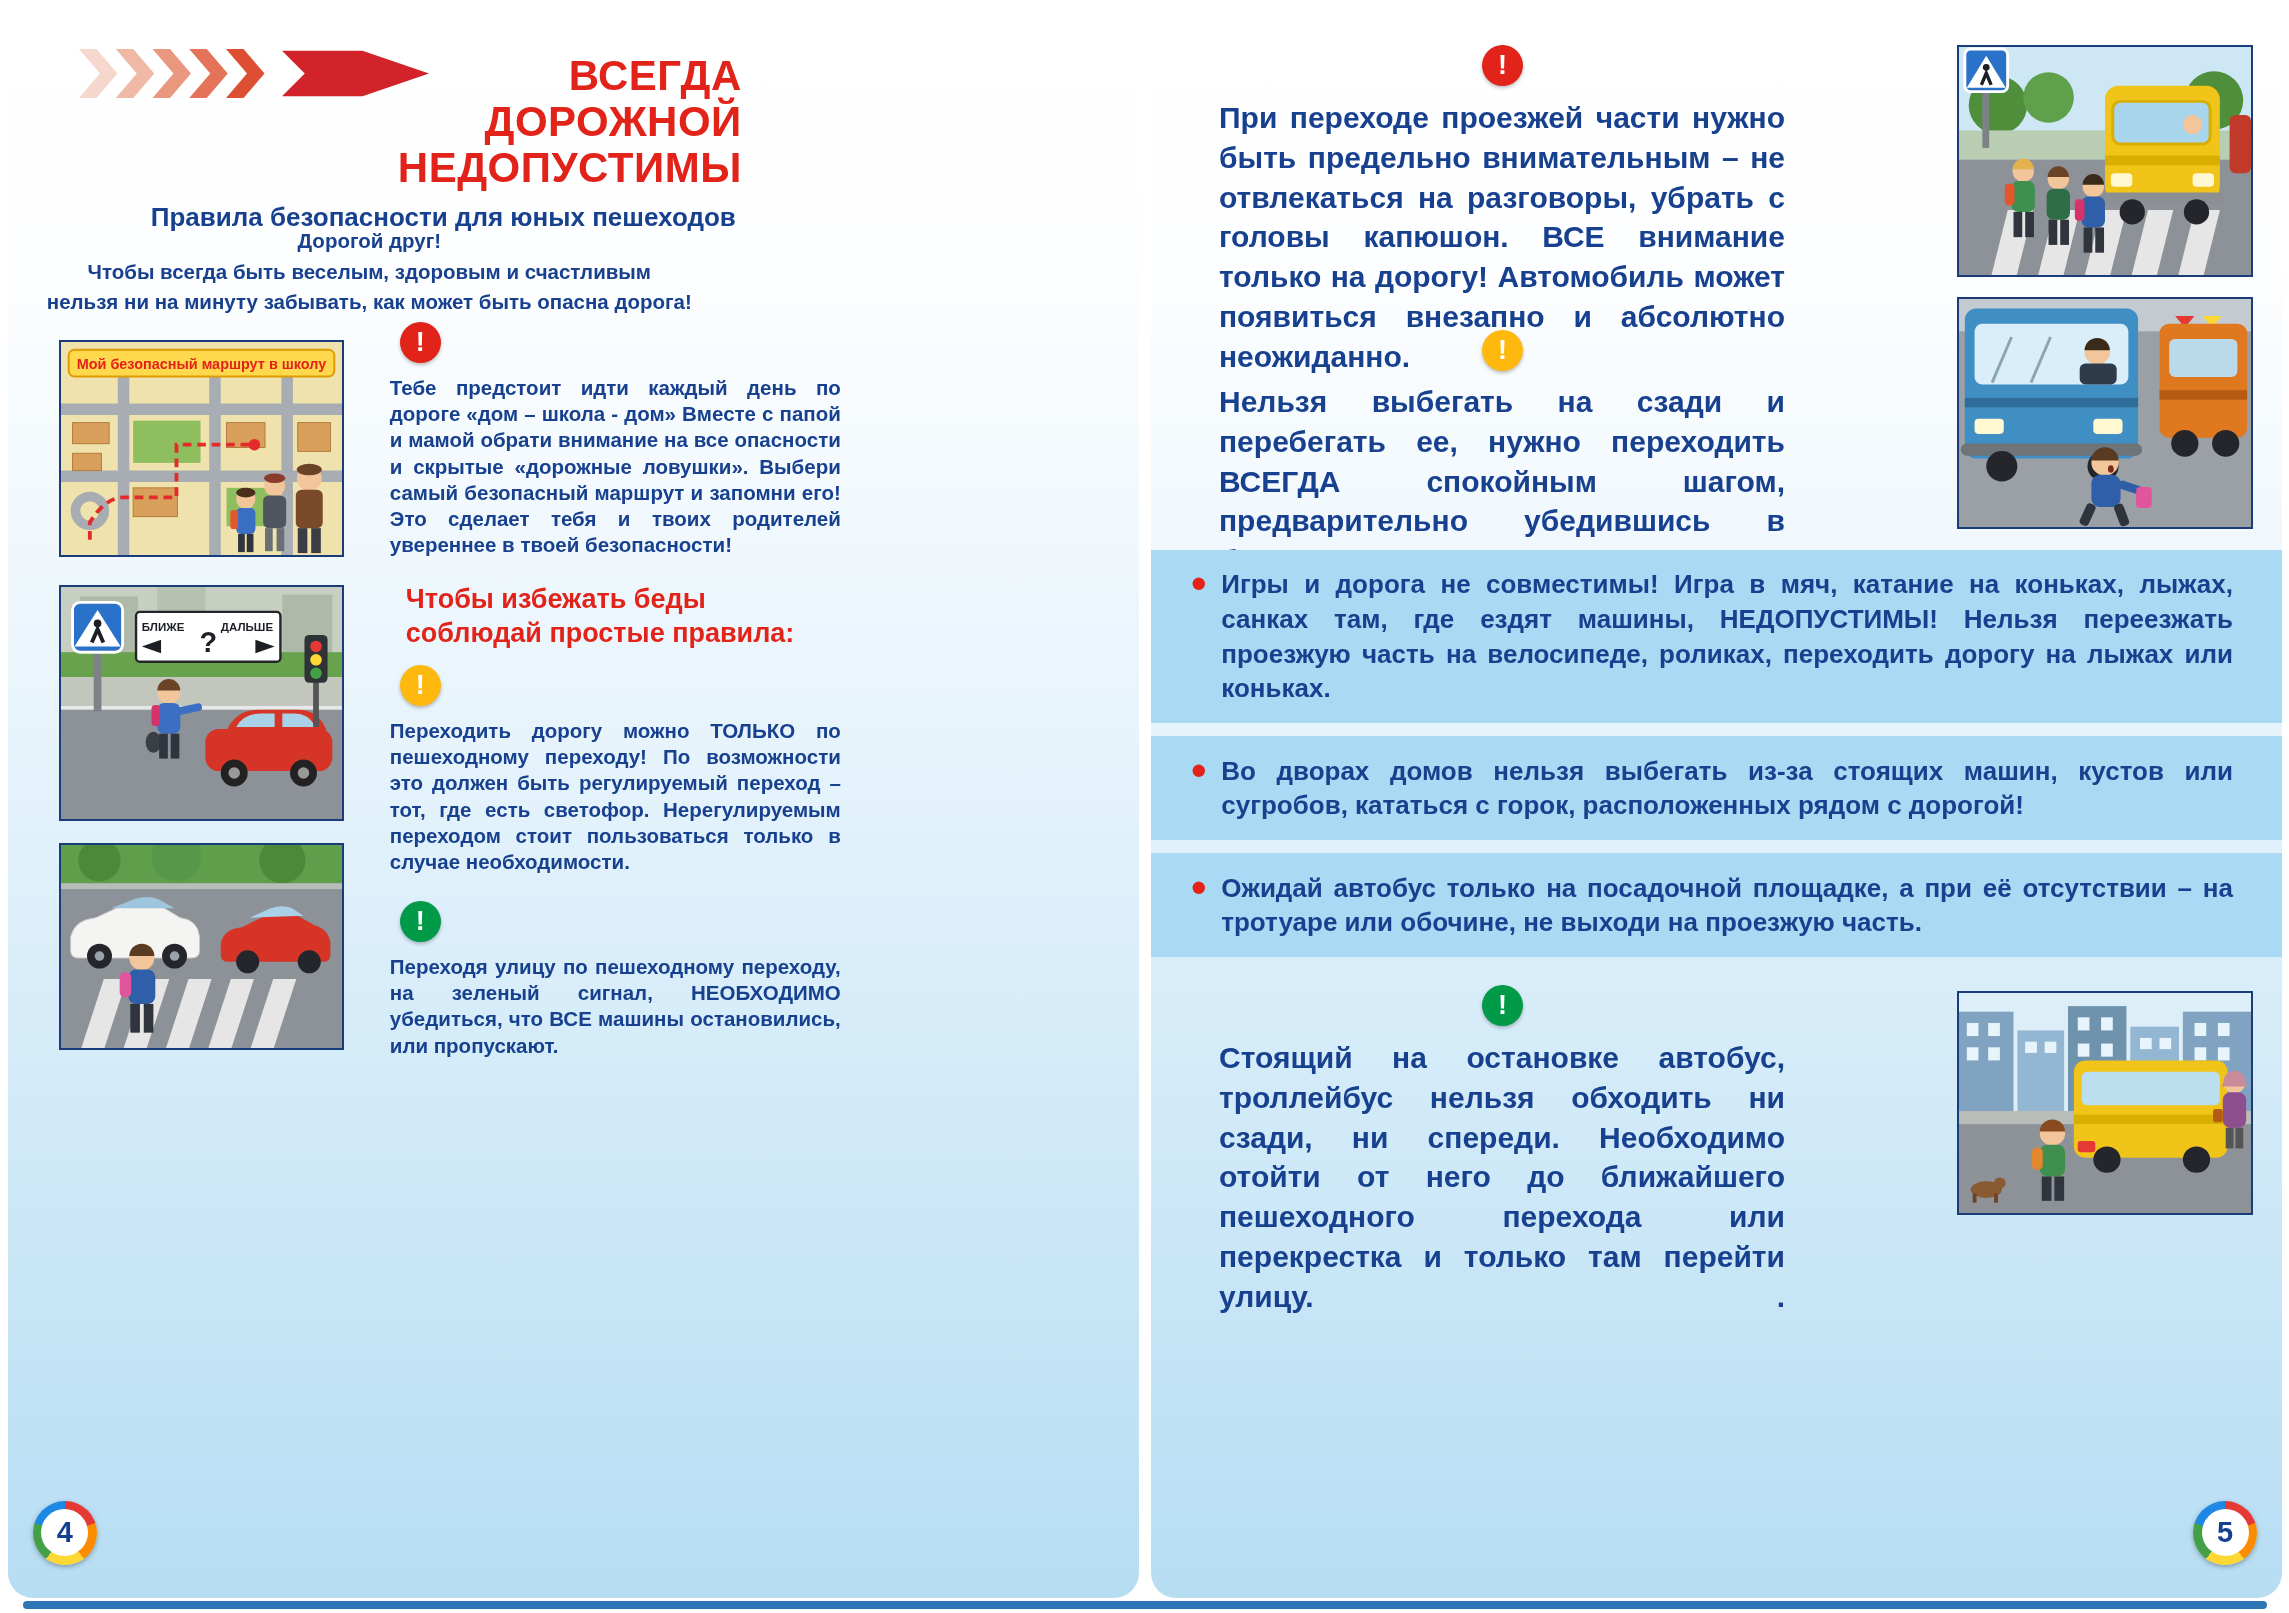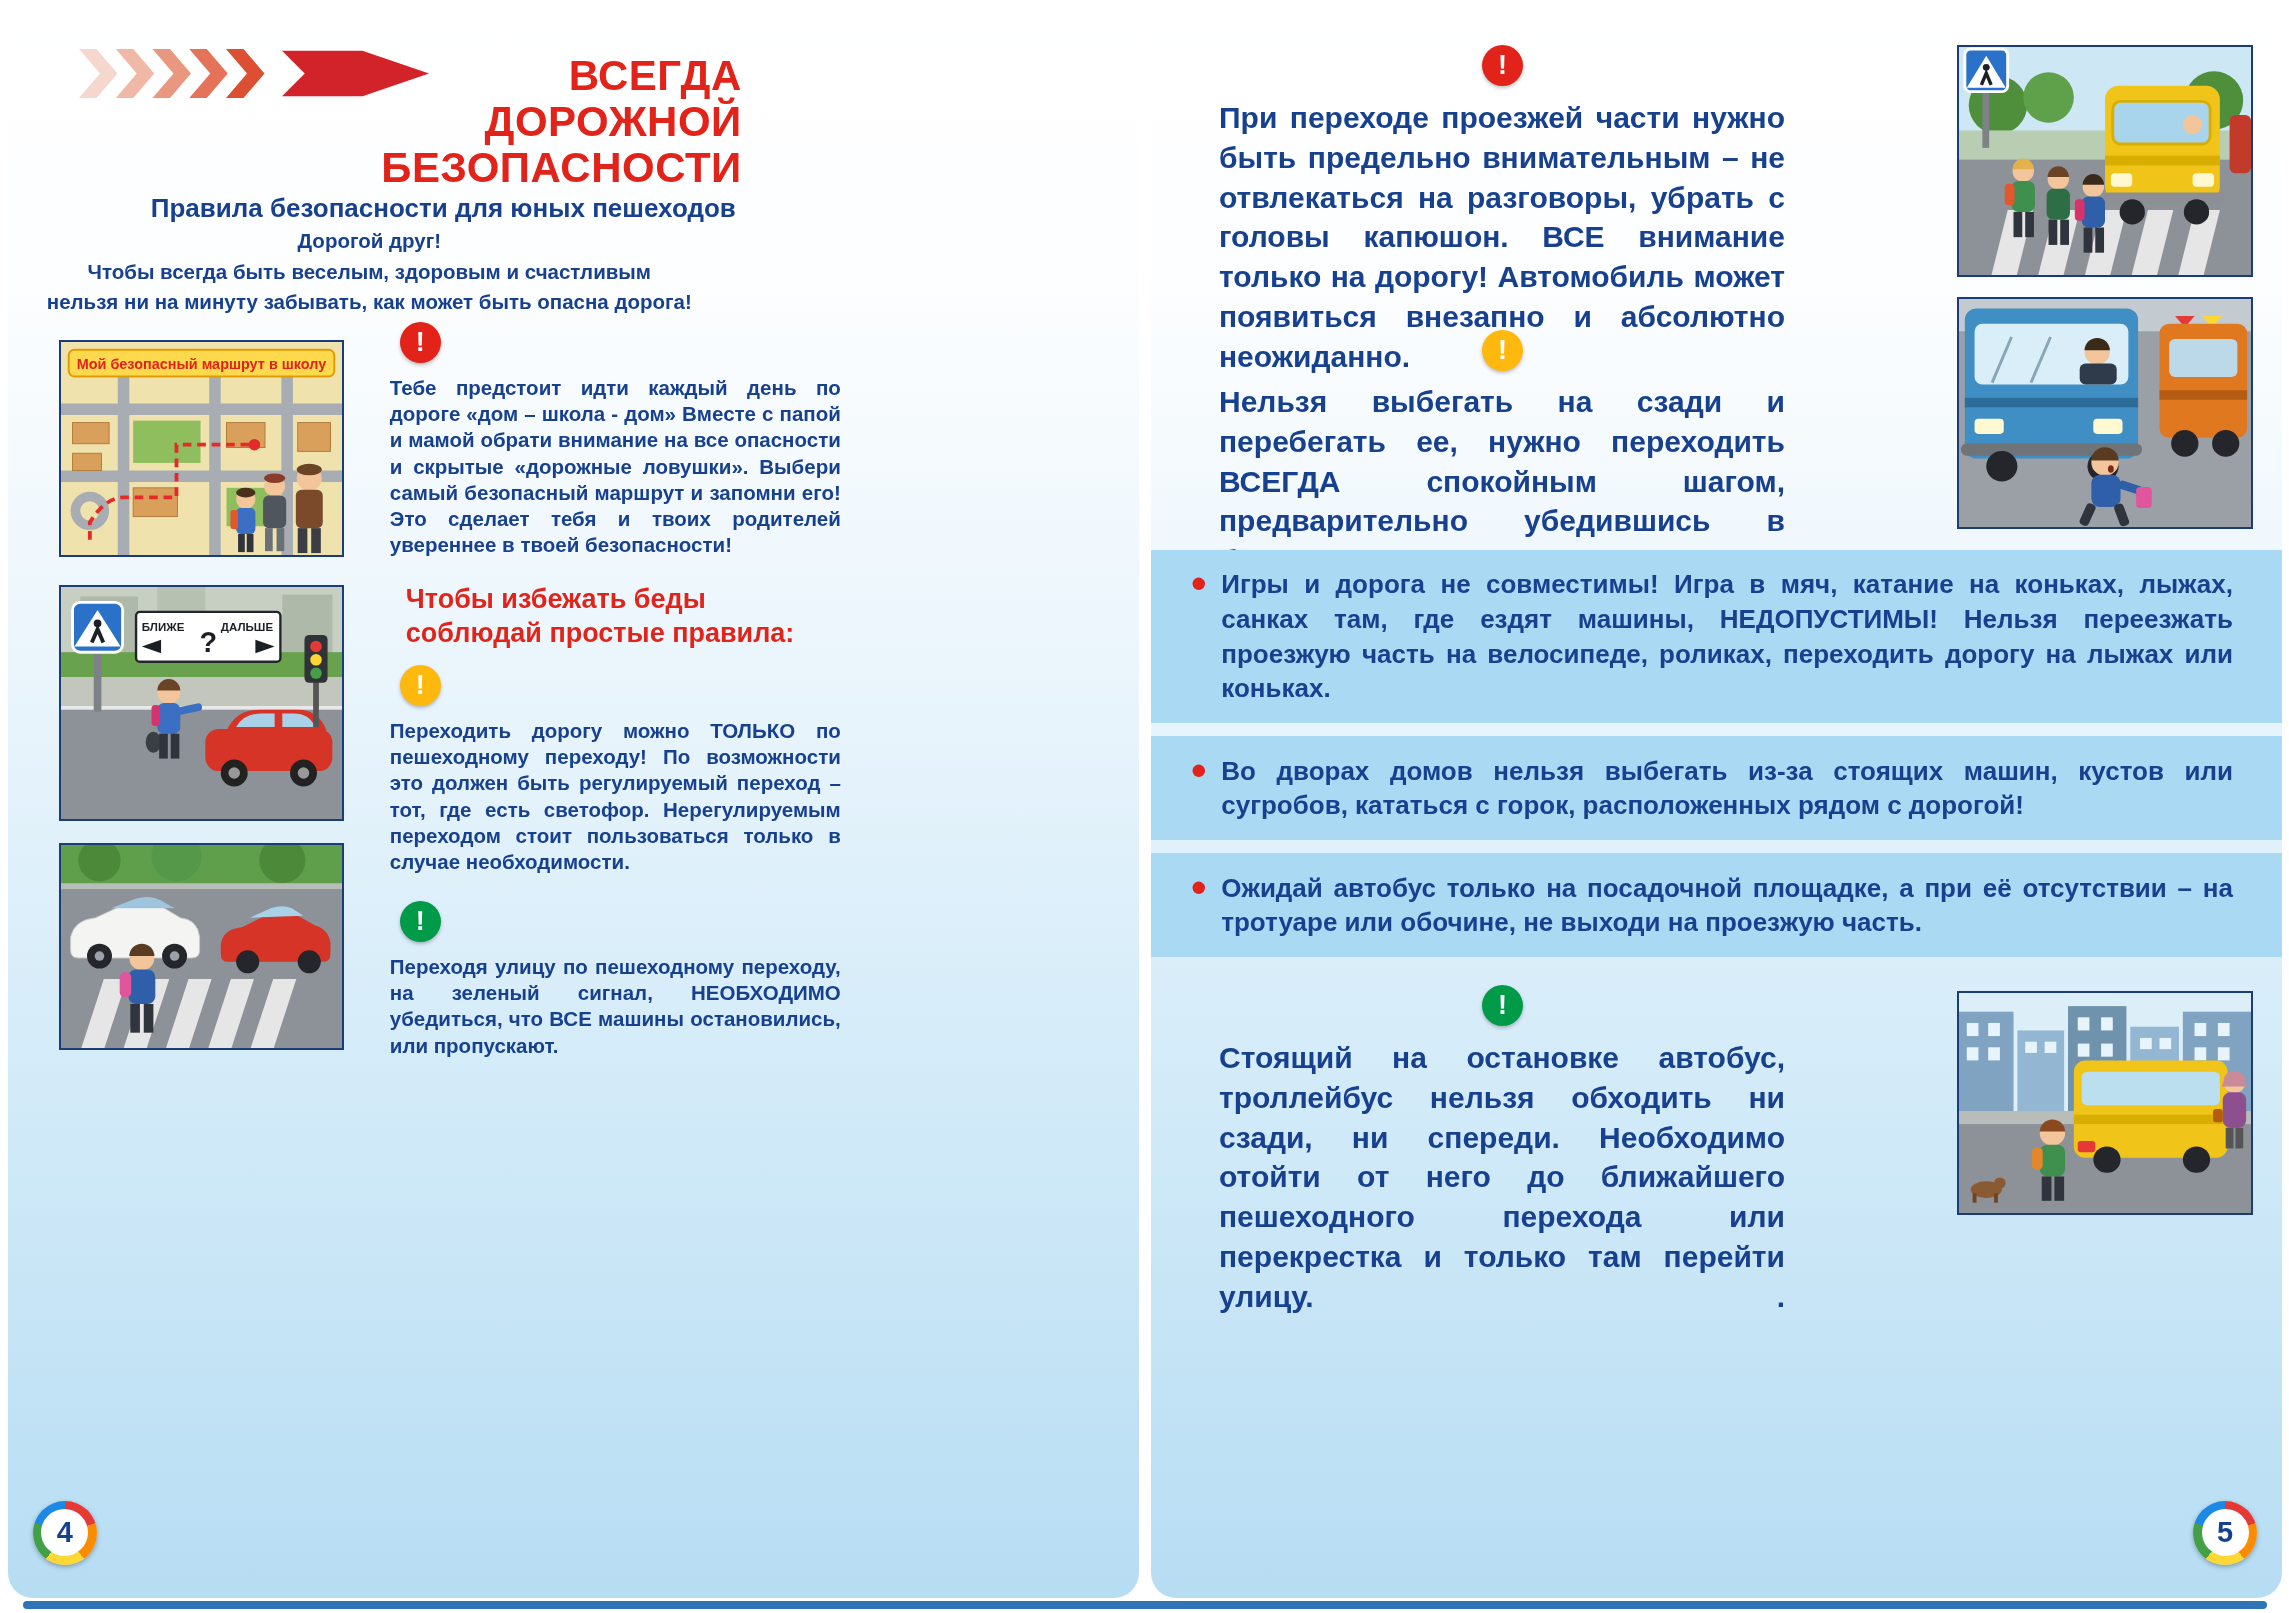--- a/index.html
+++ b/index.html
@@ -13,21 +13,21 @@
   .page-right { left:1151px; }
 
   .bottom-strip { position:absolute; bottom:3.9px; left:23.4px; right:23.4px; height:7.8px;
     background:#2e75b6; border-radius:3.9px; }
 
   
   .arrows { position:absolute; left:51px; top:41px; width:390px; height:49px; }
   .title-block { position:absolute; left:137px; top:45px; width:597px; }
   .title { text-align:right; color:#e2231a; font-weight:700; font-size:42px; line-height:1.1;
     letter-spacing:0.5px; }
-  .subtitle { margin-top:2px; text-align:center; color:#17418f; font-weight:700; font-size:26px; }
+  .subtitle { margin-top:11px; text-align:center; color:#17418f; font-weight:700; font-size:26px; }
 
   .intro { position:absolute; left:35px; top:218px; width:653px; text-align:center;
     color:#17418f; font-weight:700; font-size:20.5px; line-height:1.5; }
 
   .rule-heading { position:absolute; color:#e2231a; font-weight:700; font-size:27px; line-height:1.25; }
 
   .body-text { position:absolute; color:#17418f; font-weight:700; font-size:20.5px;
     line-height:1.28; text-align:justify; }
   .right-size { font-size:30px; line-height:1.33; }
 
@@ -66,21 +66,21 @@
     <path d="M42 0 h20 l24 28 -24 28 h-20 l24 -28 z" fill="#f0b8a6"></path>
     <path d="M84 0 h20 l24 28 -24 28 h-20 l24 -28 z" fill="#ea9780"></path>
     <path d="M126 0 h20 l24 28 -24 28 h-20 l24 -28 z" fill="#e4735a"></path>
     <path d="M168 0 h20 l24 28 -24 28 h-20 l24 -28 z" fill="#dd4f33"></path>
     <polygon points="232,2 324,2 400,28 324,54 232,54 258,28" fill="#d2232a"></polygon>
   </svg>
 
   <header class="title-block">
     <div class="title">
       <div>ВСЕГДА</div>
-      <div>ДОРОЖНОЙ БЕЗОПАСНОСТИ</div>
+      <div>ДОРОЖНОЙ НЕДОПУСТИМЫ</div>
     </div>
     <div class="subtitle">Правила безопасности для юных пешеходов</div>
   </header>
 
   <div class="intro">
     <div>Дорогой друг!</div>
     <div>Чтобы всегда быть веселым, здоровым и счастливым</div>
     <div>нельзя ни на минуту забывать, как может быть опасна дорога!</div>
   </div>
 

